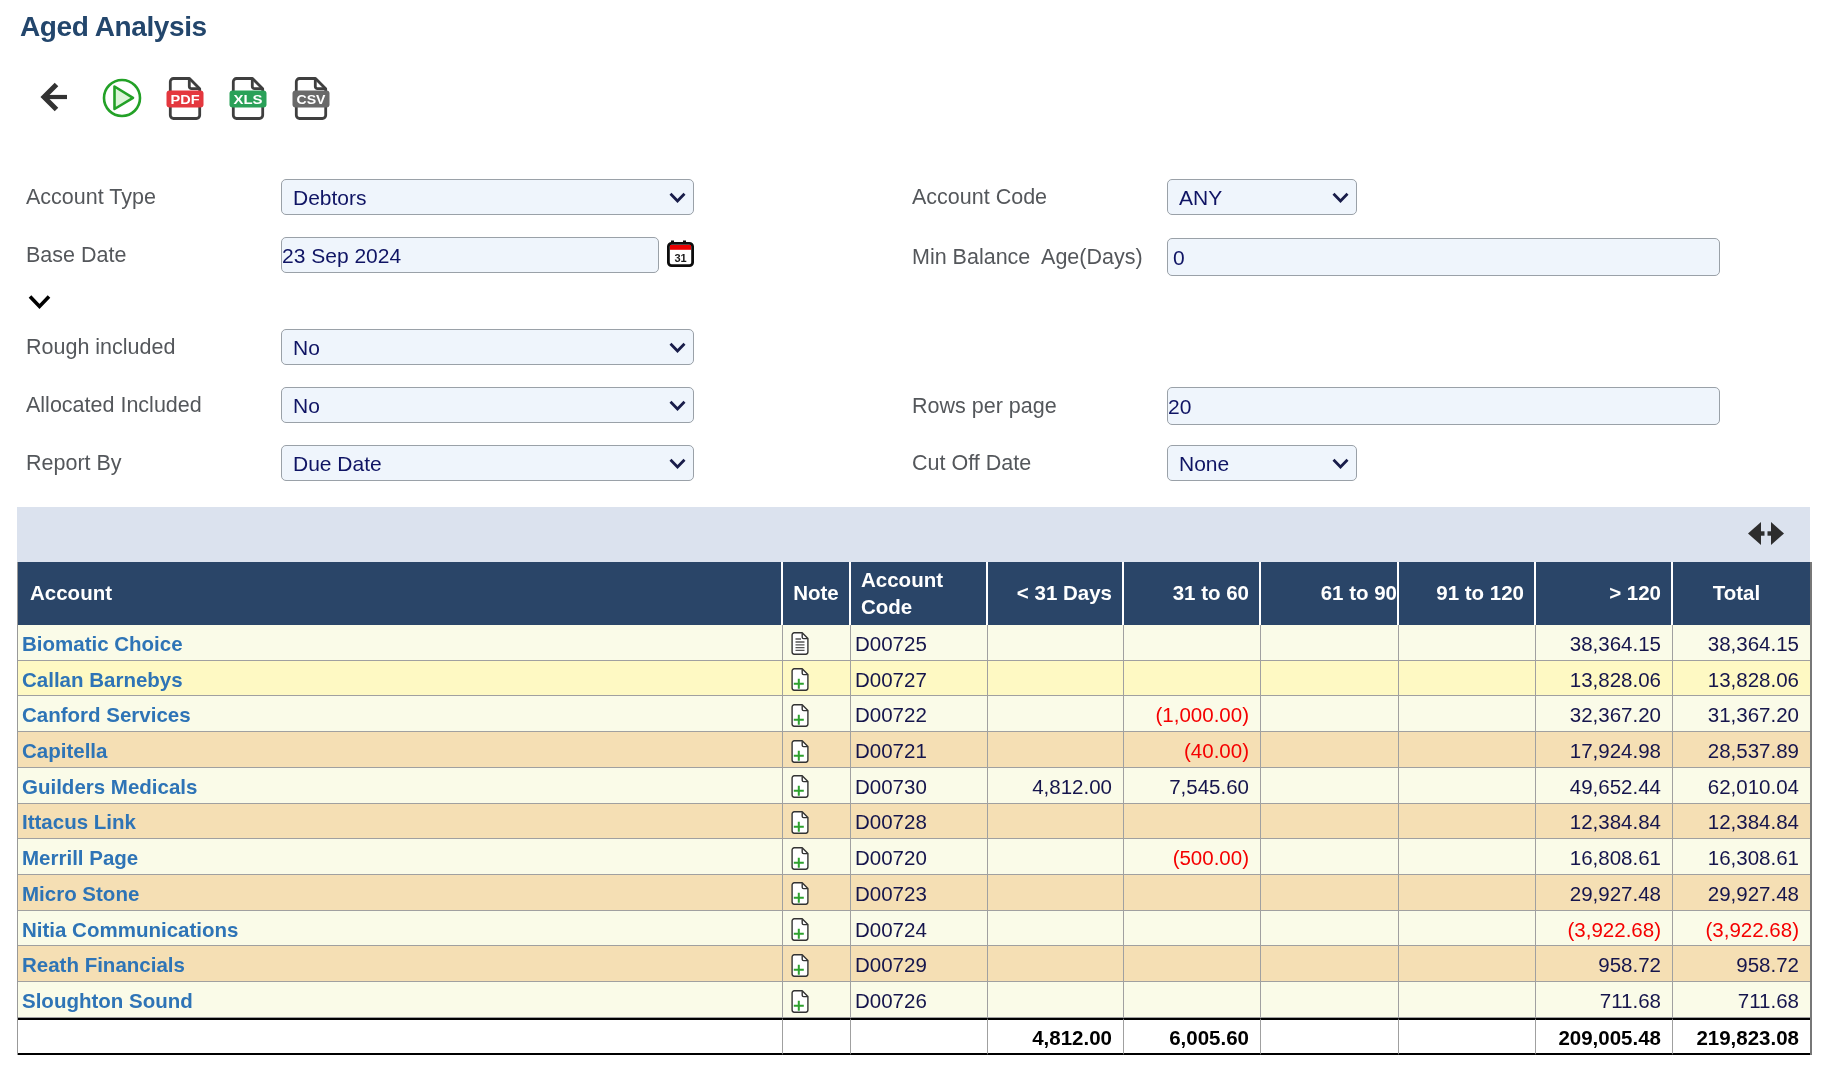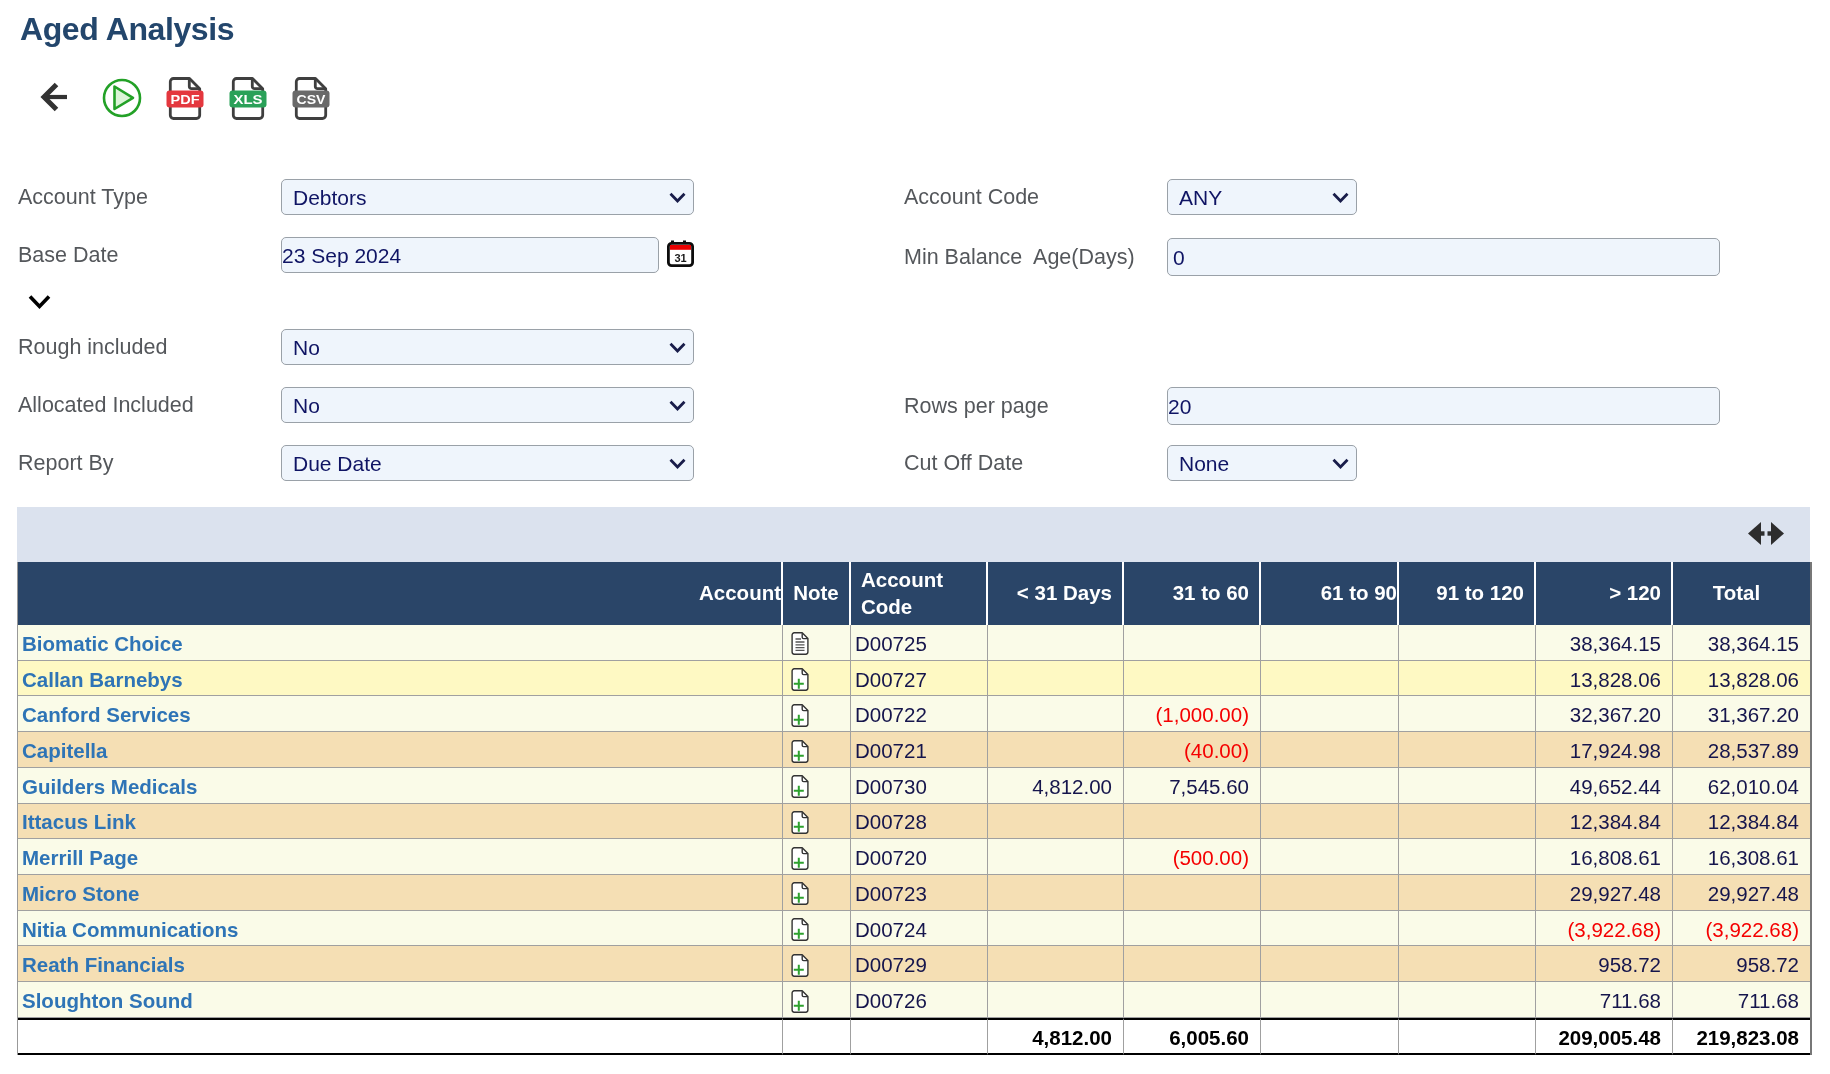--- a/index.html
+++ b/index.html
@@ -1,19 +1,19 @@
 <!DOCTYPE html>
 <html><head><meta charset="utf-8"><title>Aged Analysis</title>
 <style>
 * { margin:0; padding:0; box-sizing:border-box; }
 html,body { background:#fff; }
 body { font-family:"Liberation Sans", sans-serif; width:1830px; height:1074px; position:relative; overflow:hidden; }
 .abs { position:absolute; }
-h1 { position:absolute; left:20px; top:11px; font-size:32px; font-weight:bold; color:#23466c; letter-spacing:-0.4px; }
-.lbl { position:absolute; font-size:21.5px; color:#54575b; transform:translateY(-50%); white-space:pre; }
+h1 { position:absolute; left:20px; top:11px; font-size:28px; font-weight:bold; color:#23466c; letter-spacing:-0.4px; }
+.lbl { position:absolute; font-size:21.5px; color:#54575b; transform:translateY(-50%); white-space:pre;margin-left:8px; }
 .sel,.inp { position:absolute; background:#eff5fc; border:1px solid #9aa1a8; border-radius:5px; display:flex; align-items:center; font-size:21px; color:#0f1464; }
 .sel span,.inp span { position:relative; top:1px; }
 .sel { padding-left:11px; }
 .band { position:absolute; left:17px; top:507px; width:1793px; height:55px; background:#dbe2ee; }
 table { position:absolute; left:17px; top:562px; width:1793px; border-collapse:separate; border-spacing:0; table-layout:fixed; font-size:20.5px; border-left:1px solid #999; border-right:2px solid #777; }
 th { background:#2a4568; color:#fff; font-weight:bold; font-size:20.5px; height:63px; border-right:2px solid #fff; vertical-align:middle; line-height:1.3; }
 th:last-child { border-right:none; }
 td { height:35.73px; border-right:1px solid #a0a0a0; border-bottom:1px solid #a0a0a0; vertical-align:middle; overflow:hidden; white-space:nowrap; padding-top:3px; }
 td:last-child { border-right:none; }
 td.acc { padding-left:4px; }
@@ -141,21 +141,21 @@
       <col style="width:137px">
       <col style="width:136px">
       <col style="width:137px">
       <col style="width:138px">
       <col style="width:137px">
       <col style="width:137px">
       <col style="width:137px">
     </colgroup>
 <tbody>
       <tr>
-        <th style="text-align:right;padding-left:12px">Account</th>
+        <th style="text-align:left;padding-left:12px">Account</th>
         <th style="text-align:center">Note</th>
         <th style="text-align:left;padding-left:10px;padding-right:28px">Account Code</th>
         <th style="text-align:right;padding-right:10px">&lt; 31 Days</th>
         <th style="text-align:right;padding-right:10px">31 to 60</th>
         <th style="text-align:right;padding-right:0">61 to 90</th>
         <th style="text-align:right;padding-right:10px">91 to 120</th>
         <th style="text-align:right;padding-right:10px">&gt; 120</th>
         <th style="text-align:center;padding-right:10px">Total</th>
       </tr>
 <tr style="background:#fafbe8">

